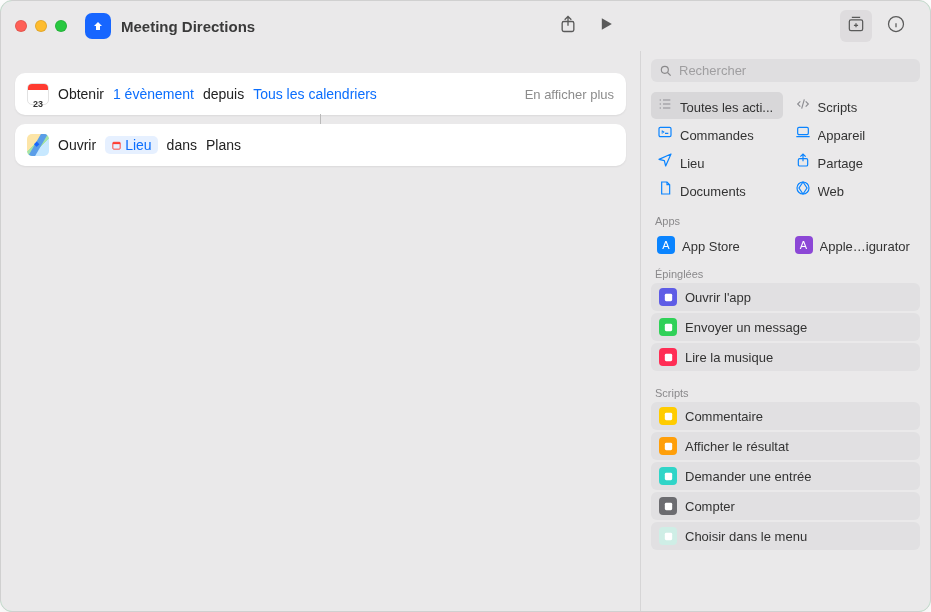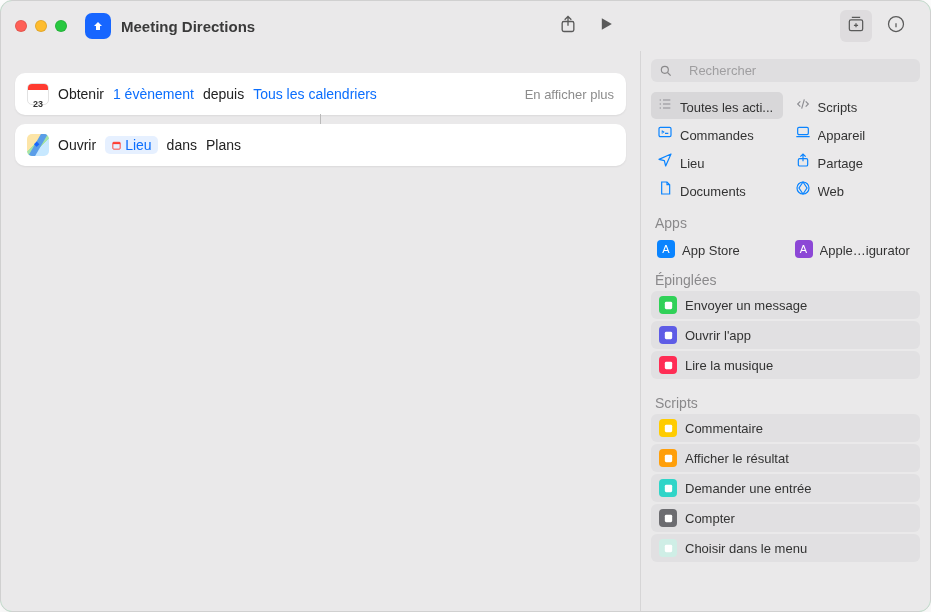--- a/index.html
+++ b/index.html
@@ -104,21 +104,21 @@
   display: flex;
   flex-direction: column;
   overflow-y: auto;
 }
 .search {
   margin: 8px 10px 6px 10px;
   background: #dfdee0;
   border-radius: 6px;
   display: flex; align-items: center;
   padding: 4px 8px;
-  gap: 16px;
+  gap: 6px;
 }
 .search svg { width:14px; height:14px; stroke:#8a898b; fill:none; stroke-width:2; }
 .search input {
   border: none; background: transparent; outline: none;
   font-size: 13px; color: #555; flex:1;
 }
 .search input::placeholder { color: #9f9ea0; }
 
 .cat-grid {
   display: grid;
@@ -147,21 +147,21 @@
   overflow: hidden;
   max-height: 54px;
 }
 .apps-grid .cat-item .appic {
   width:18px; height:18px; border-radius:4px; flex-shrink:0;
   display:flex; align-items:center; justify-content:center;
   font-size:11px; color:#fff;
 }
 
 .section-header {
-  font-size: 14px;
+  font-size: 11px;
   color: #8a898b;
   padding: 8px 14px 3px 14px;
   font-weight: 500;
 }
 .list {
   padding: 0 10px 6px 10px;
 }
 .list-item {
   display: flex; align-items:center; gap:8px;
   background: #e1e0e2;
@@ -328,34 +328,34 @@
           </div>
           <div class="cat-item">
             <span class="appic" style="background:#8c47d6">A</span>
             <span class="lbl">Apple…igurator</span>
           </div>
         </div>
 
       <div class="section-header">Épinglées</div>
       <div class="list" id="pinned-list">
           <div class="list-item">
+            <span class="appic" style="background:#5e5ce6">
+              <svg viewBox="0 0 24 24">
+                <rect x="4" y="4" width="16" height="16" rx="3"></rect>
+              </svg>
+            </span>
+            <span>Ouvrir l'app</span>
+          </div>
+          <div class="list-item">
             <span class="appic" style="background:#30d158">
               <svg viewBox="0 0 24 24">
                 <rect x="4" y="4" width="16" height="16" rx="3"></rect>
               </svg>
             </span>
             <span>Envoyer un message</span>
-          </div>
-          <div class="list-item">
-            <span class="appic" style="background:#5e5ce6">
-              <svg viewBox="0 0 24 24">
-                <rect x="4" y="4" width="16" height="16" rx="3"></rect>
-              </svg>
-            </span>
-            <span>Ouvrir l'app</span>
           </div>
           <div class="list-item">
             <span class="appic" style="background:#ff2d55">
               <svg viewBox="0 0 24 24">
                 <rect x="4" y="4" width="16" height="16" rx="3"></rect>
               </svg>
             </span>
             <span>Lire la musique</span>
           </div>
         </div>

